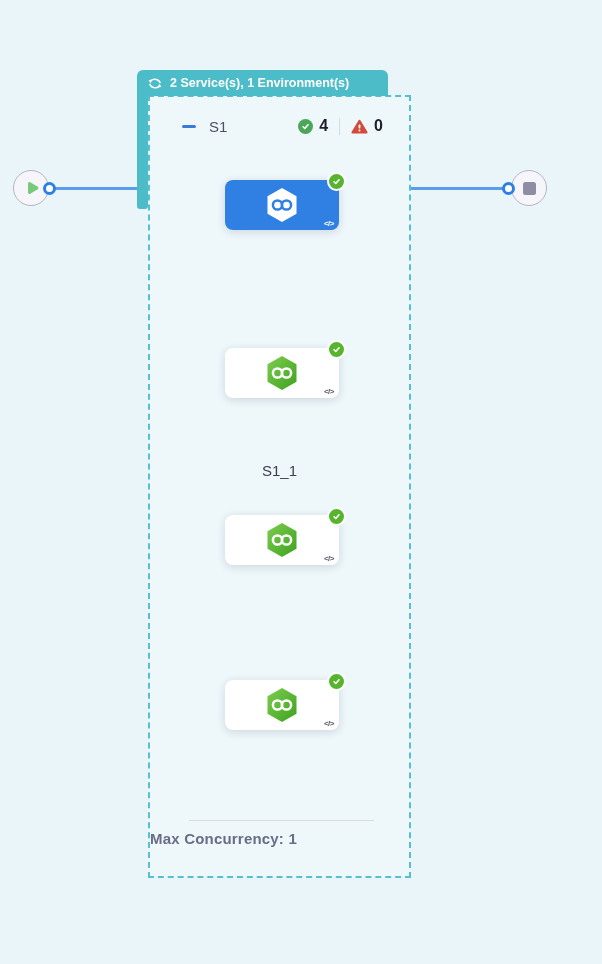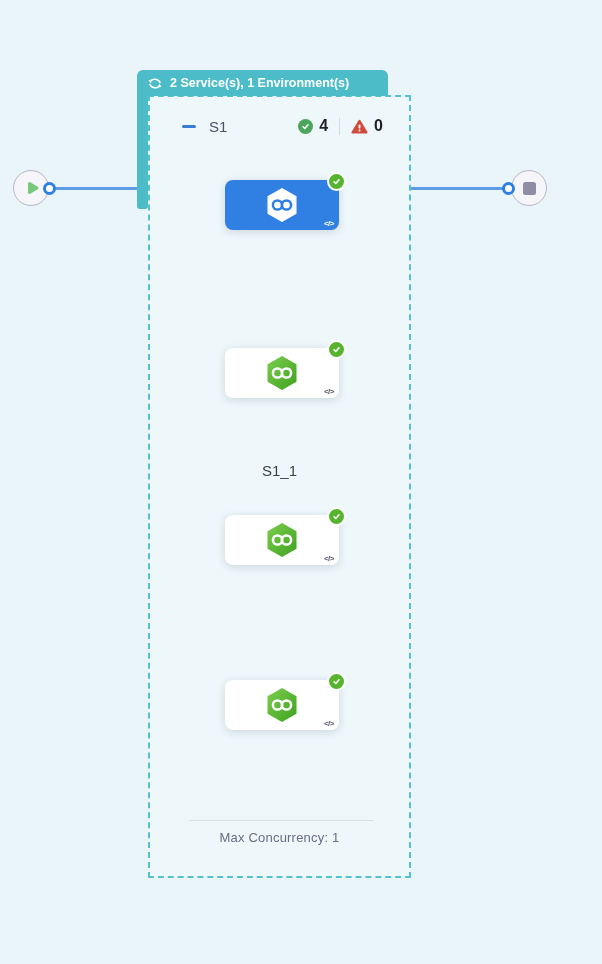--- a/index.html
+++ b/index.html
@@ -48,22 +48,22 @@
   .n0{top:83px;}.n1{top:251px;}.n2{top:418px;}.n3{top:583px;}
   .status-badge{position:absolute;top:-8px;right:-7px;width:15px;height:15px;border-radius:50%;
     background:#57b42f;border:2px solid #fff;display:flex;align-items:center;justify-content:center;}
   .code-glyph{position:absolute;right:5px;bottom:2px;font-size:8px;font-weight:700;
     letter-spacing:-0.5px;color:#5a5a6e;}
   .selected .code-glyph{color:#fff;}
   .node-label{position:absolute;left:0;right:0;text-align:center;font-size:15px;color:#3d3e4e;}
   .l0{top:157px;}.l1{top:325px;margin-top:40px;}.l2{top:492px;}.l3{top:657px;}
   
   .footer-divider{position:absolute;left:39px;top:723px;width:185px;height:1px;background:#d9dce1;}
-  .footer-text{position:absolute;left:0;right:0;top:733px;text-align:center;font-size:13px;
-    font-weight:400;color:#696d86;letter-spacing:0.2px;}
+  .footer-text{position:absolute;left:0;right:0;top:733px;font-size:15px;
+    font-weight:700;color:#696d86;letter-spacing:0.2px;}
   .icon-flex{display:flex;align-items:center;justify-content:center;flex:none;}
 </style>
 </head>
 <body>
 
 <div class="canvas">
 
   <svg width="0" height="0" style="position:absolute" aria-hidden="true">
     <defs>
       <linearGradient id="hexGrad" x1="0" y1="0" x2="1" y2="1">

